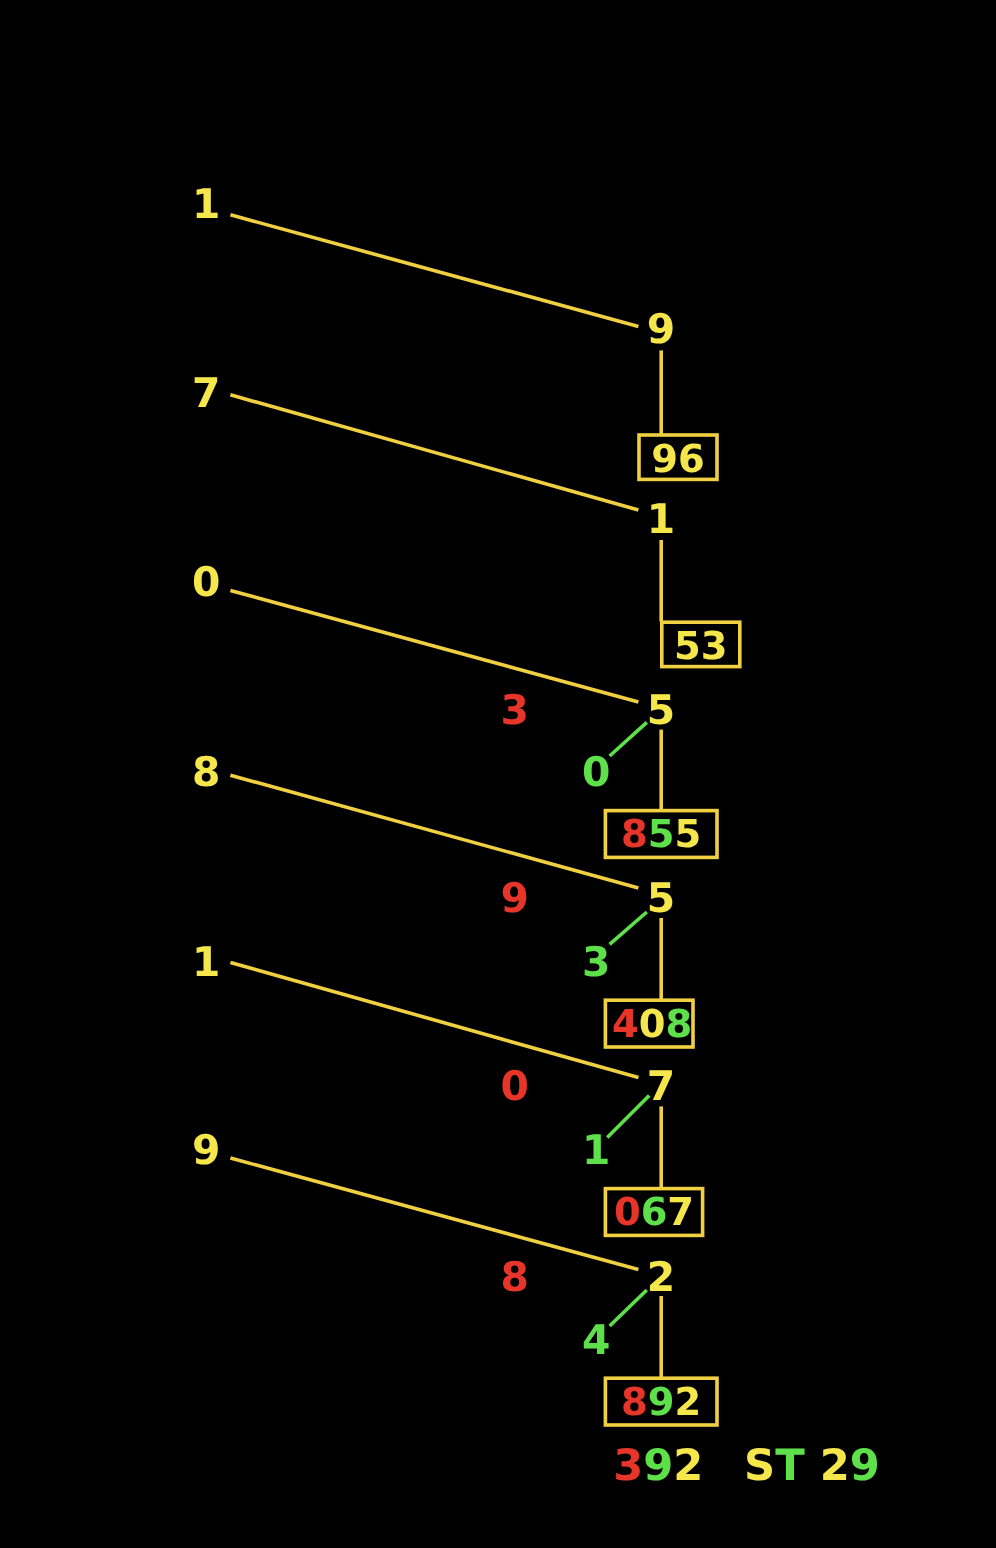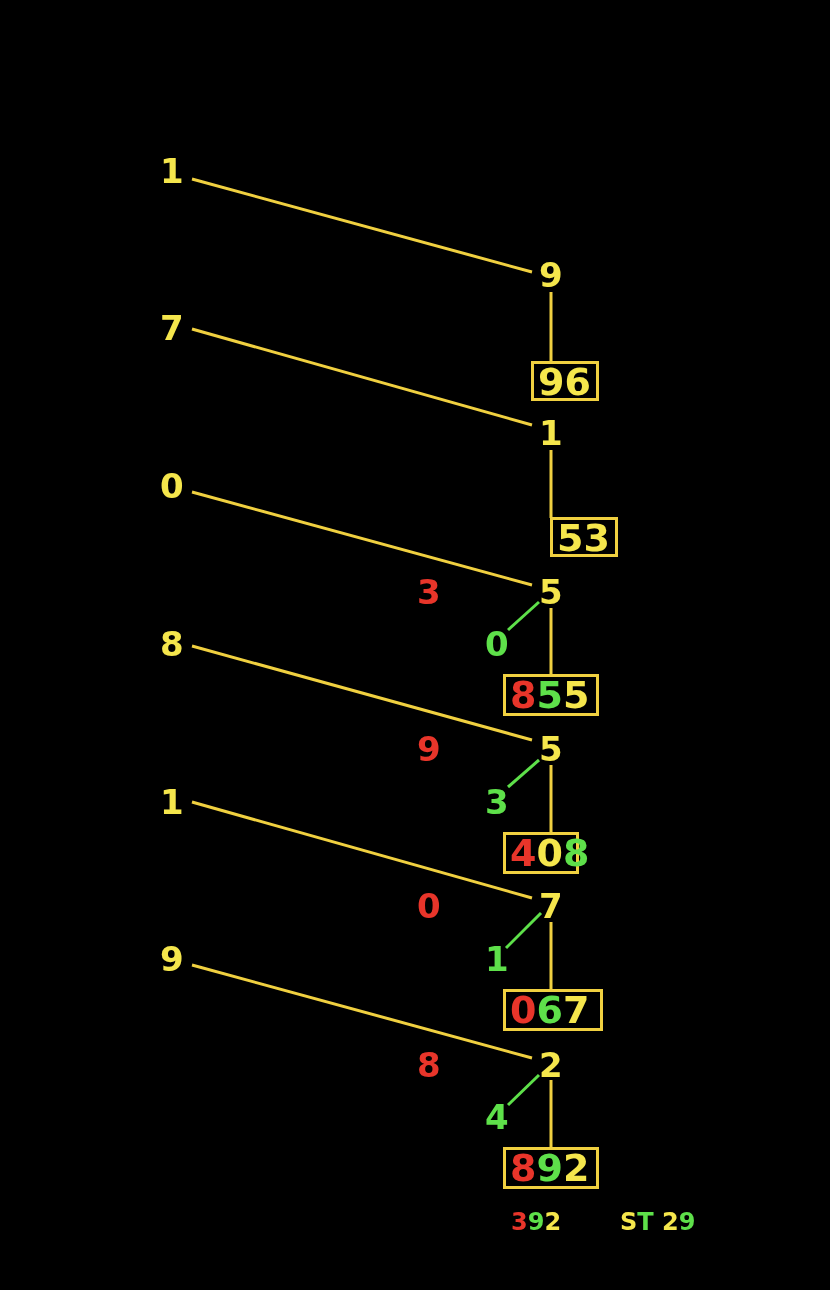--- a/index.html
+++ b/index.html
@@ -1,22 +1,22 @@
 <!DOCTYPE html>
 <html><head>
 <meta charset="utf-8">
 <style>
   html, body { margin:0; padding:0; background:#000; }
   body { width:830px; height:1290px; position:relative; overflow:hidden;
          font-family:"DejaVu Sans", sans-serif; font-weight:bold; }
   svg { position:absolute; left:0; top:0; }
   .num { position:absolute; font-size:34px; line-height:34px; font-weight:bold; }
   .box { position:absolute; border:3px solid #f0d040; box-sizing:border-box;
-         font-size:38px; line-height:32px; padding:2px 4px; }
-  .foot { position:absolute; font-size:24px; line-height:36px; font-weight:bold; white-space:pre; }
+         font-size:32px; line-height:32px; text-align:center; padding:2px 4px; }
+  .foot { position:absolute; font-size:36px; line-height:36px; font-weight:bold; white-space:pre; }
 </style>
 </head>
 <body>
 
 <svg width="830" height="1290">
   <g stroke="#f0d040" stroke-width="3" fill="none">
     <line x1="192" y1="179" x2="532" y2="272"></line>
     <line x1="192" y1="329" x2="532" y2="425"></line>
     <line x1="192" y1="492" x2="532" y2="585"></line>
     <line x1="192" y1="646" x2="532" y2="740"></line>
@@ -66,21 +66,21 @@
 </div>
 <div class="box" style="left:550px;top:517px;width:68px;height:40px">
   <span style="color:#f5e64c">5</span><span style="color:#f5e64c">3</span>
 </div>
 <div class="box" style="left:503px;top:674px;width:96px;height:42px">
   <span style="color:#e8352a">8</span><span style="color:#5ee04a">5</span><span style="color:#f5e64c">5</span>
 </div>
 <div class="box" style="left:503px;top:832px;width:76px;height:42px">
   <span style="color:#e8352a">4</span><span style="color:#f5e64c">0</span><span style="color:#5ee04a">8</span>
 </div>
-<div class="box" style="left:503px;top:989px;width:100px;height:42px">
+<div class="box" style="left:503px;top:989px;width:84px;height:42px">
   <span style="color:#e8352a">0</span><span style="color:#5ee04a">6</span><span style="color:#f5e64c">7</span>
 </div>
 <div class="box" style="left:503px;top:1147px;width:96px;height:42px">
   <span style="color:#e8352a">8</span><span style="color:#5ee04a">9</span><span style="color:#f5e64c">2</span>
 </div>
 
 <div class="foot" style="left:511px;top:1204px"><span style="color:#e8352a">3</span><span style="color:#5ee04a">9</span><span style="color:#f5e64c">2</span></div>
 <div class="foot" style="left:620px;top:1204px"><span style="color:#f5e64c">S</span><span style="color:#5ee04a">T</span><span style="color:#f5e64c"> </span><span style="color:#f5e64c">2</span><span style="color:#5ee04a">9</span></div>
 
 </body></html>

